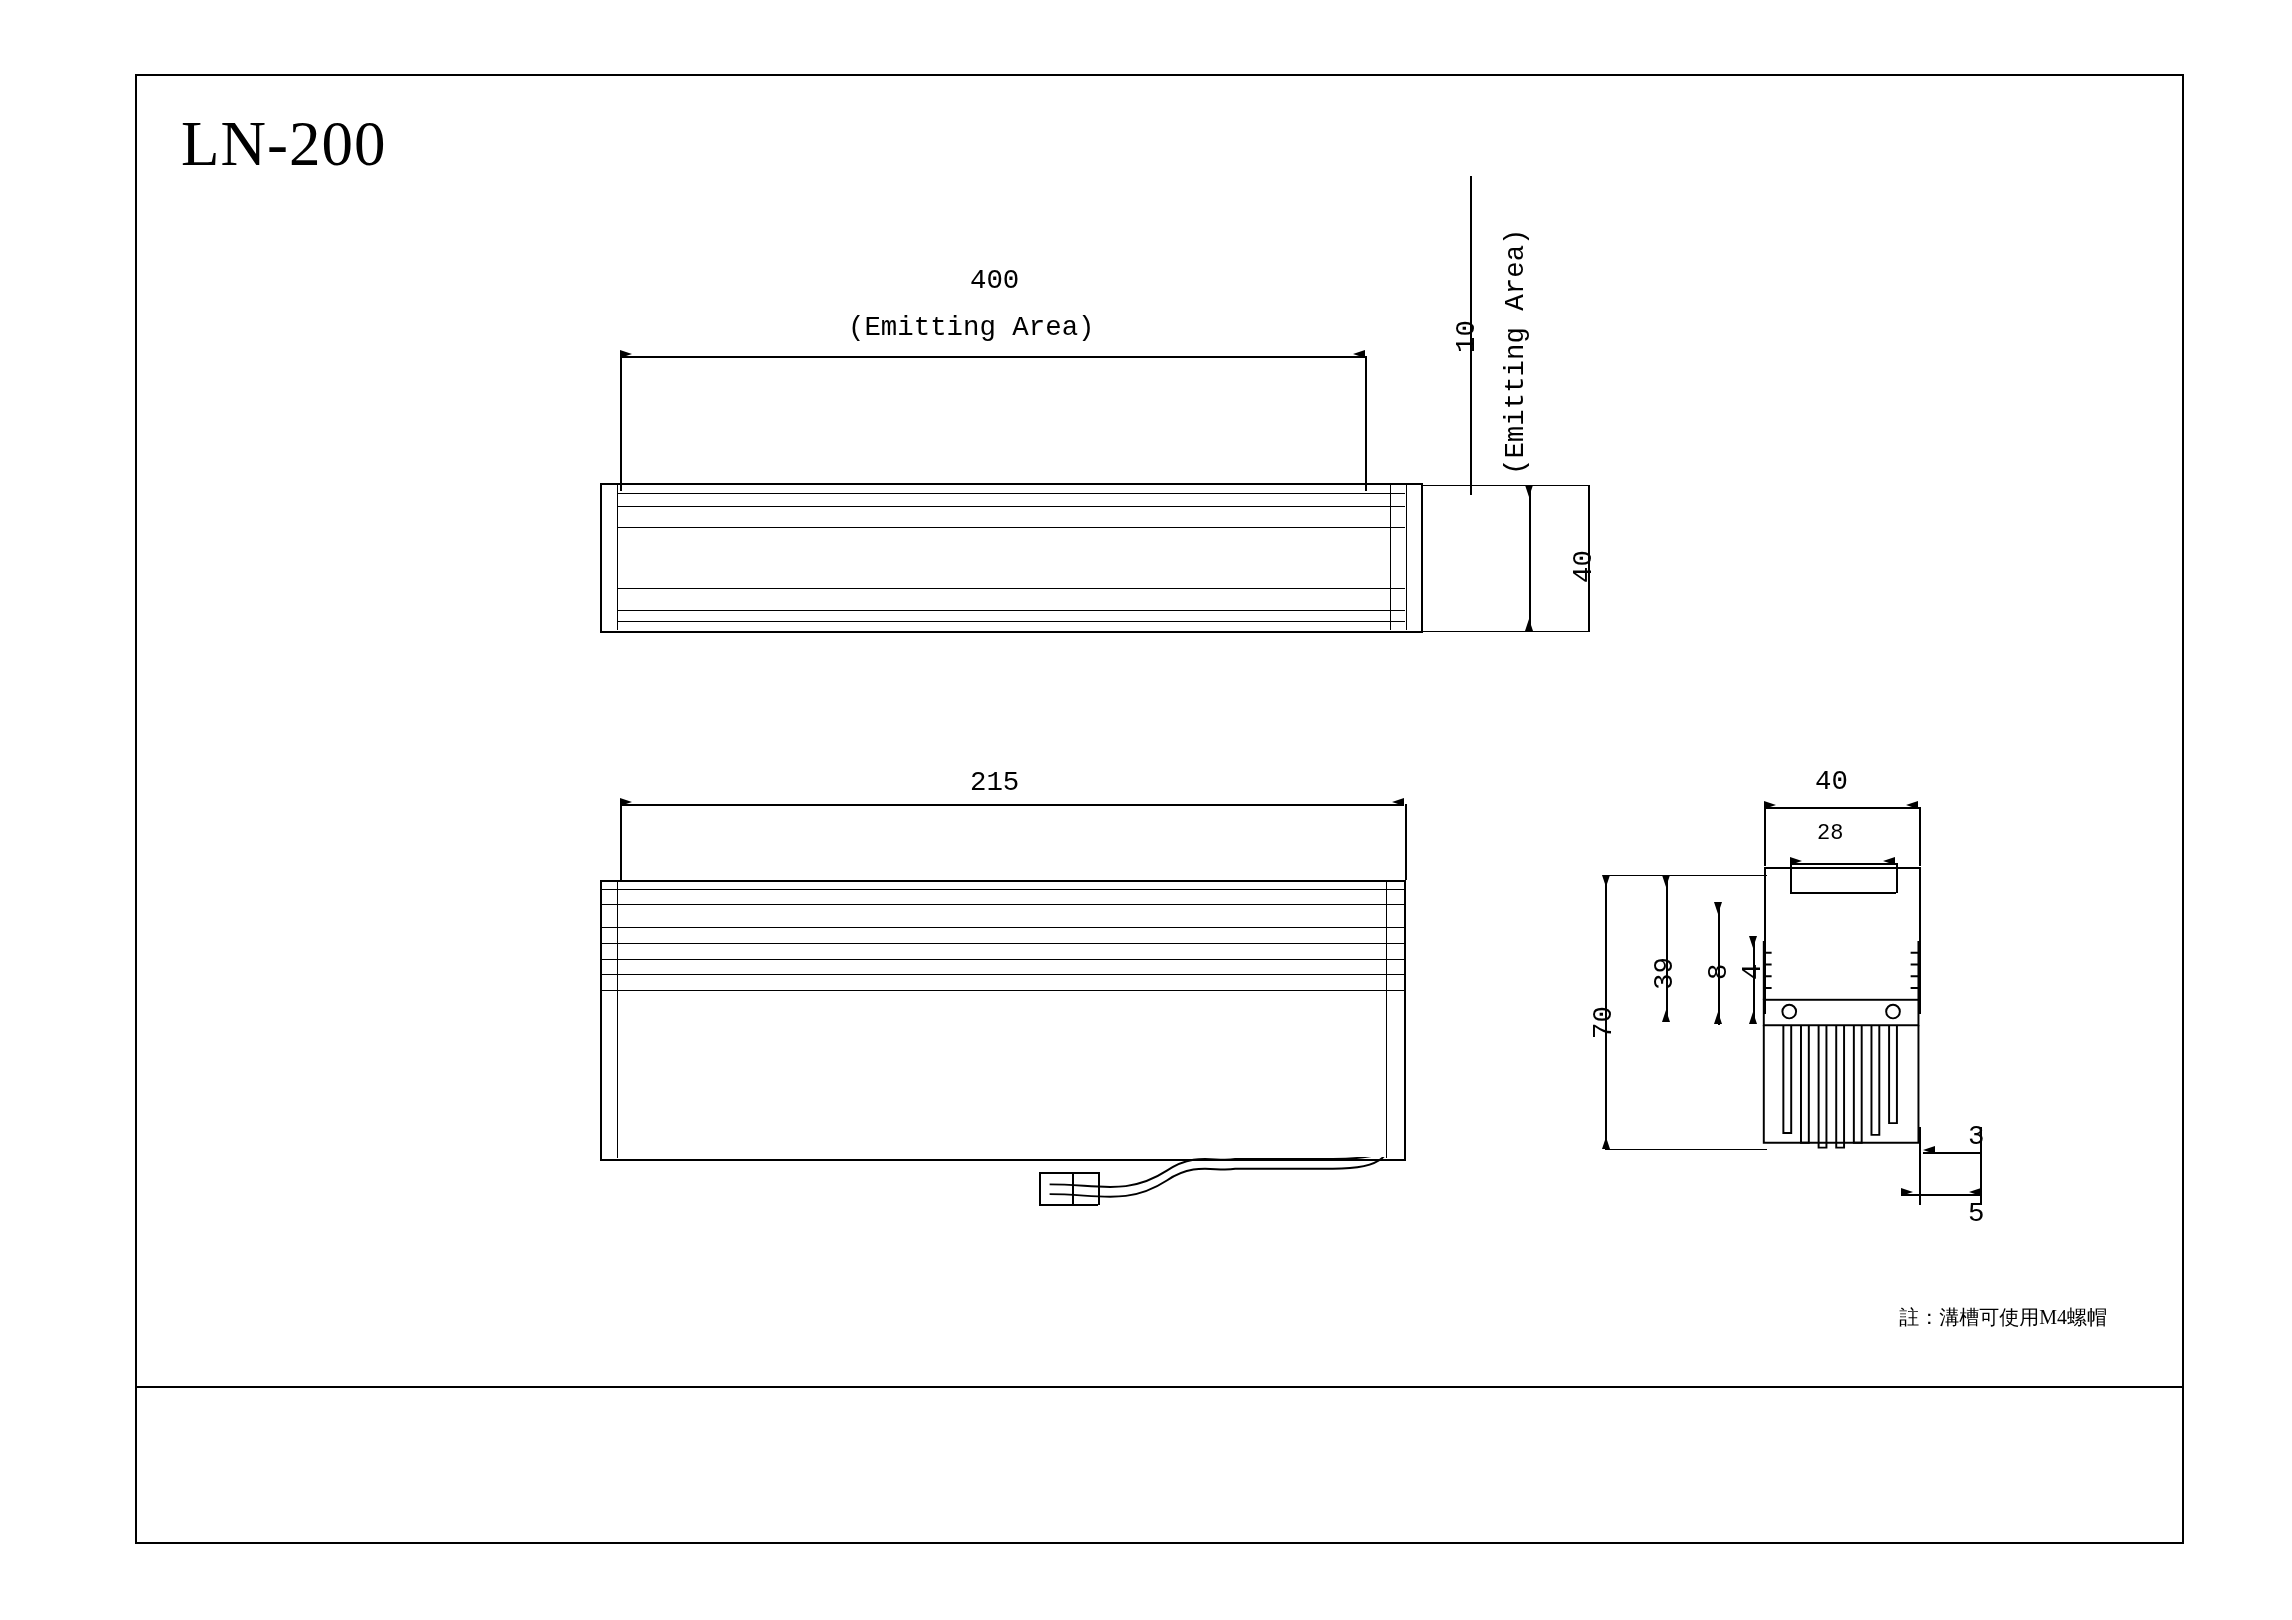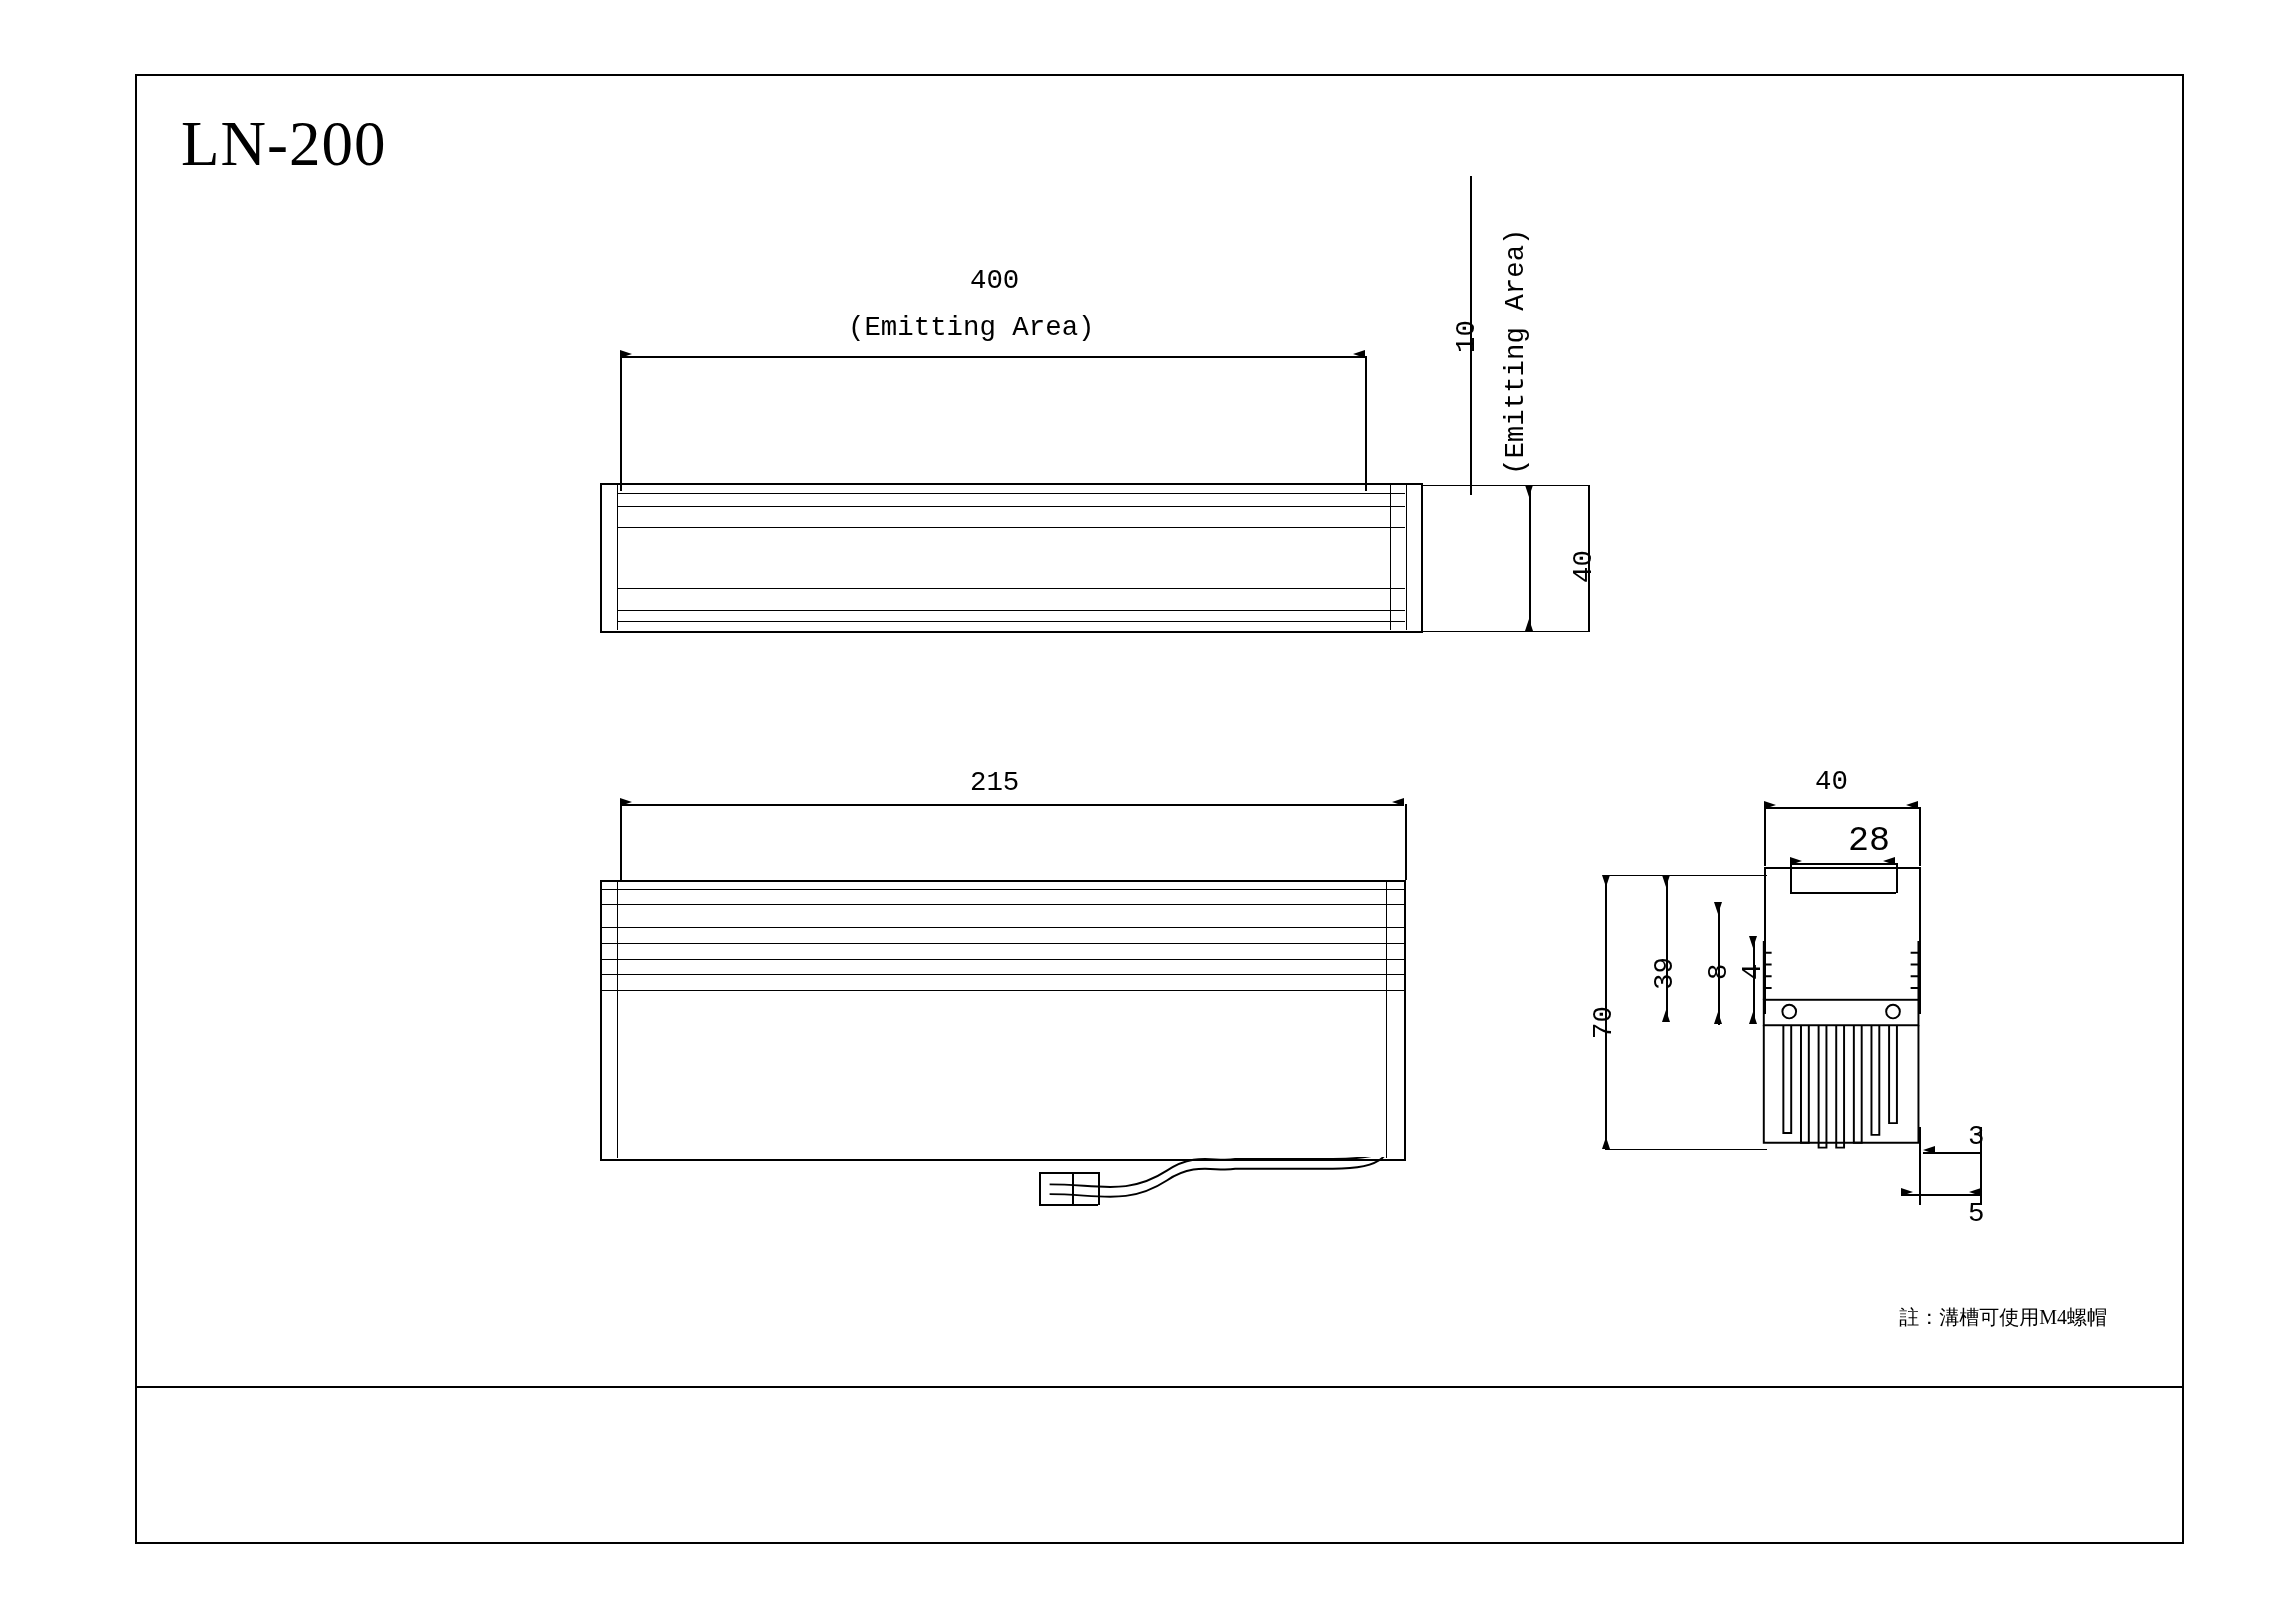--- a/index.html
+++ b/index.html
@@ -113,21 +113,21 @@
     <div class="arrowL" style="left:1906px;top:801px;"></div>
     <div class="ln vl" style="left:1764px;top:807px;width:2px;height:59px;"></div>
     <div class="ln vl" style="left:1919px;top:807px;width:2px;height:59px;"></div>
     <div class="txtm" style="left:1815px;top:766px;font-size:27.4px;">40</div>
 
     <div class="ln hl" style="left:1790px;top:863px;width:106px;height:2px;"></div>
     <div class="arrowR" style="left:1790px;top:857px;"></div>
     <div class="arrowL" style="left:1883px;top:857px;"></div>
     <div class="ln vl" style="left:1790px;top:863px;width:2px;height:29px;"></div>
     <div class="ln vl" style="left:1896px;top:863px;width:2px;height:29px;"></div>
-    <div class="txtm" style="left:1817px;top:821px;font-size:35px;margin-left:31px;">28</div>
+    <div class="txtm" style="left:1817px;top:821px;font-size:22px;">28</div>
 
     <div class="ln" style="left:1764px;top:867px;width:157px;height:2px;"></div>
     <div class="ln vl" style="left:1764px;top:867px;width:2px;height:147px;"></div>
     <div class="ln vl" style="left:1919px;top:867px;width:2px;height:147px;"></div>
     <div class="ln" style="left:1790px;top:892px;width:106px;height:2px;"></div>
     <div class="ln vl" style="left:1790px;top:867px;width:2px;height:25.5px;"></div>
     <div class="ln vl" style="left:1896px;top:867px;width:2px;height:25.5px;"></div>
 
     <svg style="position:absolute;left:1754px;top:941px;width:186px;height:284px;" viewBox="0 0 190 290" width="186" height="284">
       <path d="M 10 0 l 0 12 l 8 0 l -8 0 l 0 12 l 8 0 l -8 0 l 0 12 l 8 0 l -8 0 l 0 12 l 8 0 l -8 0 l 0 12" fill="none" stroke="#000" stroke-width="2"></path>

